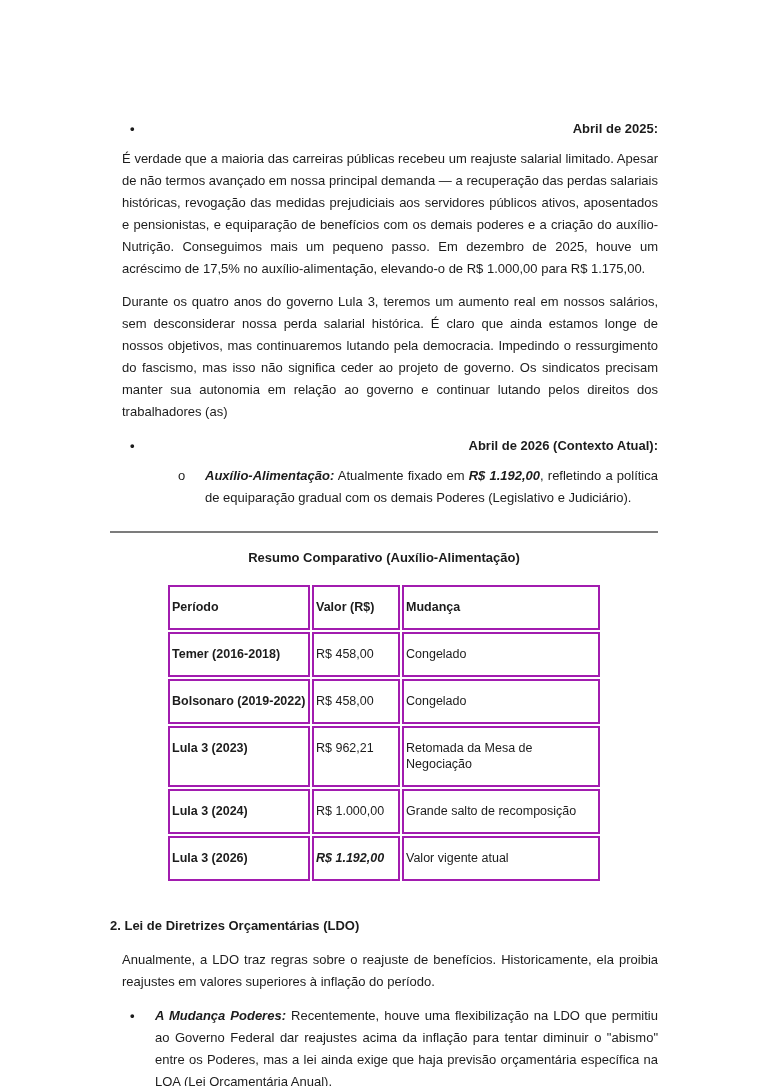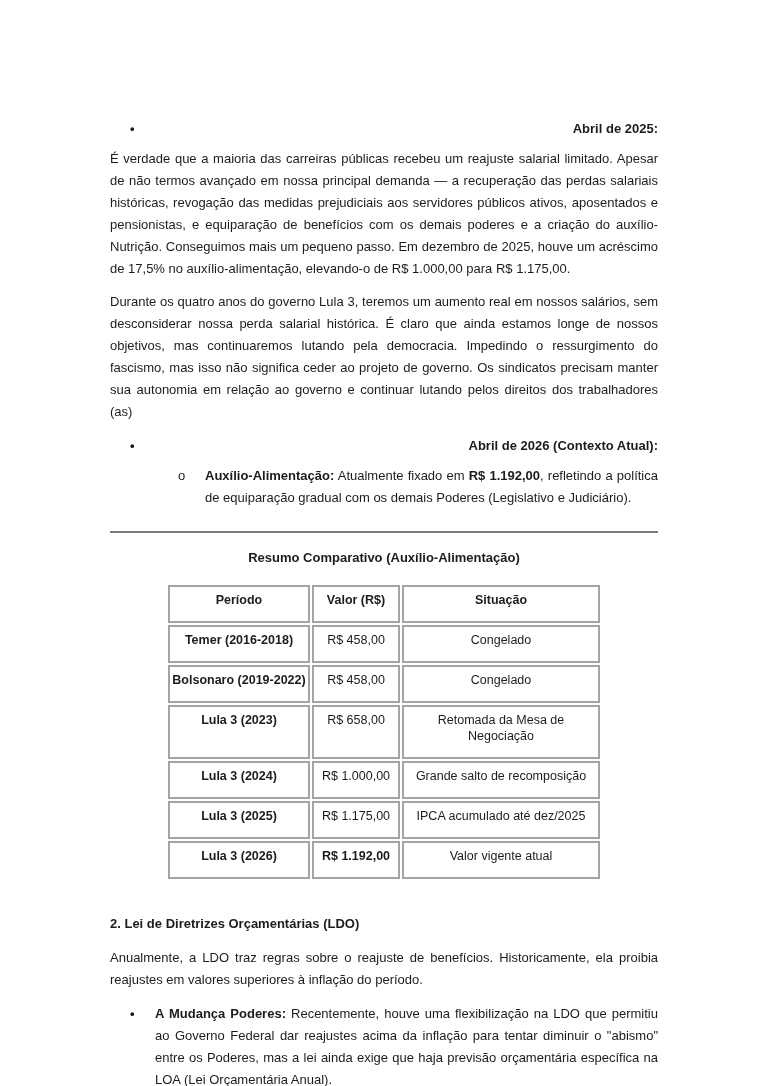--- a/index.html
+++ b/index.html
@@ -30,60 +30,60 @@
     flex: 0 0 auto;
     font-weight: bold;
   }
   .bullet-row .btext {
     flex: 1 1 auto;
     font-weight: bold;
     text-align: right;
   }
   .para {
     text-align: justify;
-    margin: 0 0 11px 0;
+    margin: 0 0 11px 12px;
   }
   .sub-bullet-row {
     display: flex;
     margin: 8px 0 0 0;
   }
   .sub-bullet-row .marker {
     width: 27px;
     margin-left: 68px;
     flex: 0 0 auto;
     font-weight: normal;
   }
   .sub-bullet-row .btext {
     flex: 1 1 auto;
     text-align: justify;
     font-weight: normal;
   }
-  .bold { font-weight: bold; }
+  .bold { font-weight: bold; font-style: italic; }
   .hr-sep {
     border: none;
     border-top: 2px solid #7c7c7c;
     margin: 22px 0 14px 0;
   }
   .table-title {
     text-align: center;
     font-weight: bold;
     margin: 0 0 14px 0;
   }
   table.cmp {
     margin: 0 auto;
     border-collapse: separate;
     border-spacing: 2px;
     font-size: 12.5px;
     line-height: 16px;
   }
   table.cmp th, table.cmp td {
-    border: 2px solid #a3a3a3;
-    text-align: center;
+    border: 2px solid #a21caf;
+    text-align: left;
     vertical-align: top;
-    padding: 5px 2px 13px 2px;
+    padding: 12px 2px 13px 2px;
     box-sizing: border-box;
   }
   table.cmp th { font-weight: bold; }
   .col-period { width: 142px; }
   .col-value  { width: 88px; }
   .col-sit    { width: 198px; }
   td.period-cell { font-weight: bold; }
   .section-heading {
     font-weight: bold;
     margin: 32px 0 12px 0;
@@ -129,48 +129,43 @@
 
   <hr class="hr-sep">
 
   <div class="table-title">Resumo Comparativo (Auxílio-Alimentação)</div>
 
   <table class="cmp">
     <thead>
       <tr>
         <th class="col-period">Período</th>
         <th class="col-value">Valor (R$)</th>
-        <th class="col-sit">Situação</th>
+        <th class="col-sit">Mudança</th>
       </tr>
     </thead>
     <tbody>
       <tr>
         <td class="period-cell">Temer (2016-2018)</td>
         <td>R$ 458,00</td>
         <td>Congelado</td>
       </tr>
       <tr>
         <td class="period-cell">Bolsonaro (2019-2022)</td>
         <td>R$ 458,00</td>
         <td>Congelado</td>
       </tr>
       <tr>
         <td class="period-cell">Lula 3 (2023)</td>
-        <td>R$ 658,00</td>
+        <td>R$ 962,21</td>
         <td>Retomada da Mesa de Negociação</td>
       </tr>
       <tr>
         <td class="period-cell">Lula 3 (2024)</td>
         <td>R$ 1.000,00</td>
         <td>Grande salto de recomposição</td>
-      </tr>
-      <tr>
-        <td class="period-cell">Lula 3 (2025)</td>
-        <td>R$ 1.175,00</td>
-        <td>IPCA acumulado até dez/2025</td>
       </tr>
       <tr>
         <td class="period-cell">Lula 3 (2026)</td>
         <td class="bold">R$ 1.192,00</td>
         <td>Valor vigente atual</td>
       </tr>
     </tbody>
   </table>
 
   <div class="section-heading">2. Lei de Diretrizes Orçamentárias (LDO)</div>

